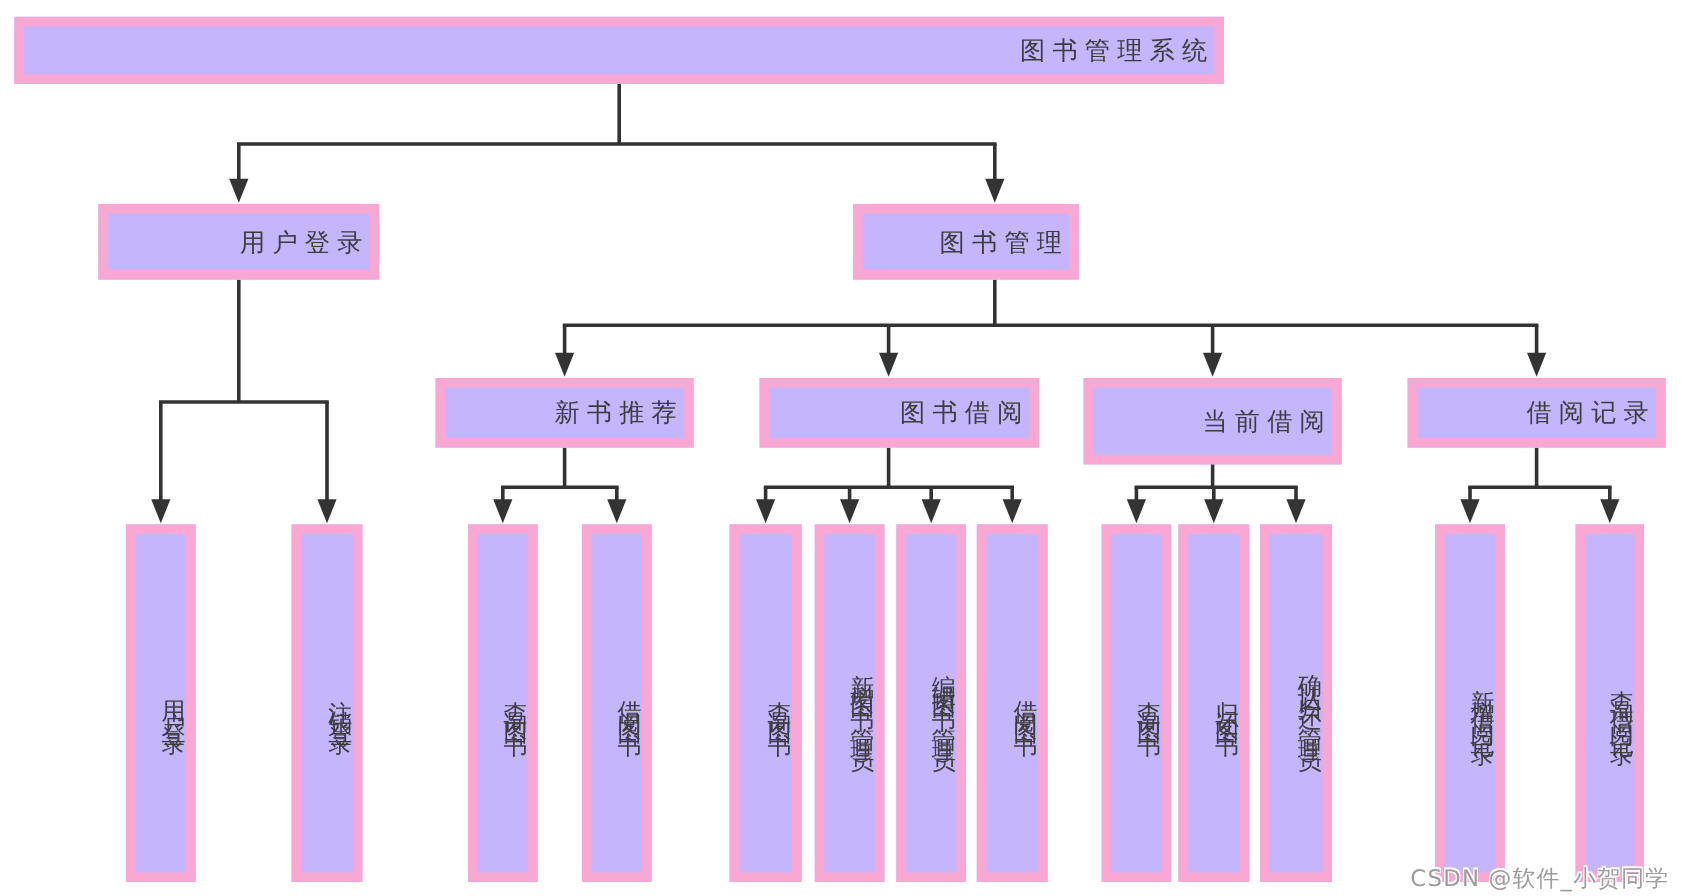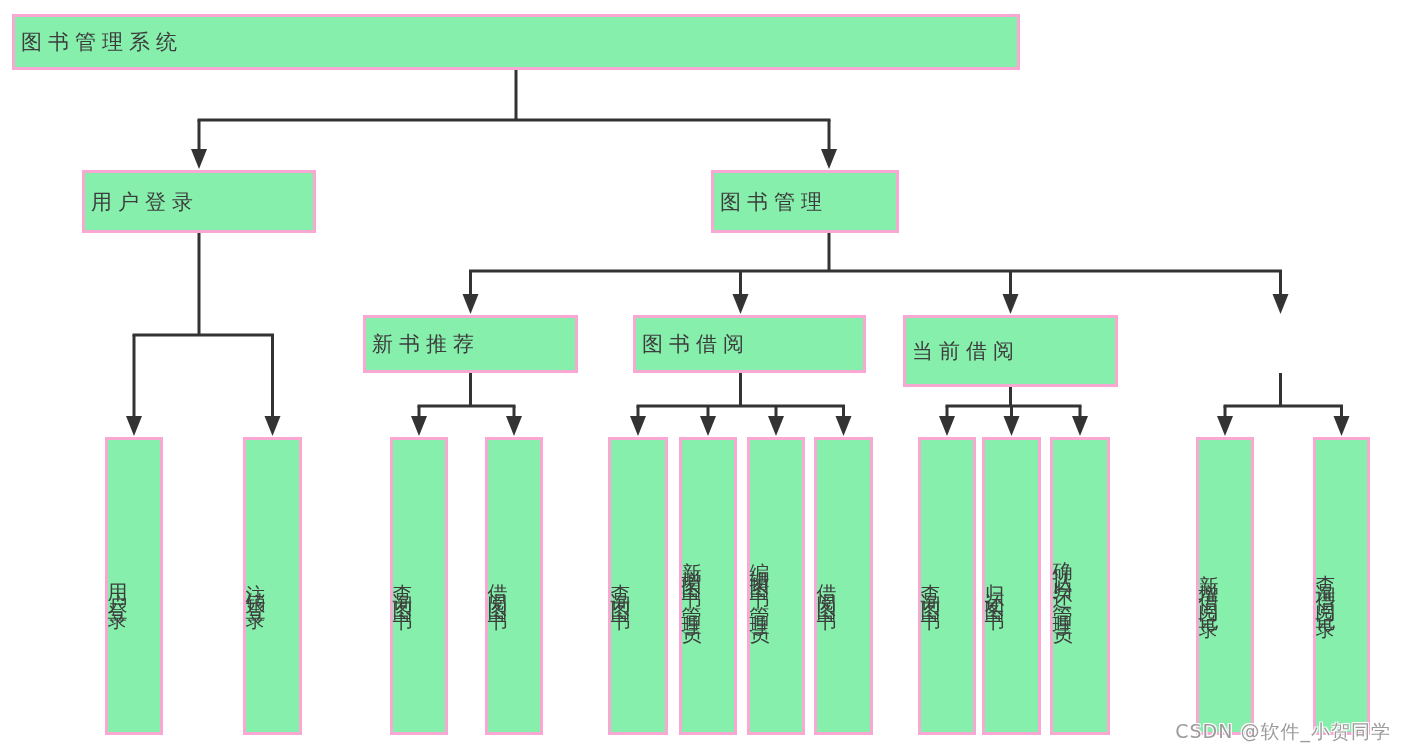--- a/index.html
+++ b/index.html
@@ -17,25 +17,25 @@
   }
   #connector-layer {
     position: absolute;
     left: 0;
     top: 0;
     z-index: 0;
   }
   .node {
     position: absolute;
     box-sizing: border-box;
-    background: #86efac;
-    border: 3px solid #f9a8d4;
+    background: #c4b5fd;
+    border: 8px solid #f9a8d4;
     display: flex;
     align-items: center;
-    justify-content: flex-start;
+    justify-content: flex-end;
     z-index: 1;
     color: #3d3d3d;
   }
   .node-h .node-label {
     font-size: 21px;
     letter-spacing: 6px;
     text-indent: 6px;
     white-space: nowrap;
   }
   .node-v .node-label {
@@ -129,20 +129,23 @@
     </div>
     <div class="node node-h" style="left: 363px; top: 315px; width: 215px; height: 58px;">
       <span class="node-label">新书推荐</span>
     </div>
     <div class="node node-h" style="left: 633px; top: 315px; width: 233px; height: 58px;">
       <span class="node-label">图书借阅</span>
     </div>
     <div class="node node-h" style="left: 903px; top: 315px; width: 215px; height: 72px;">
       <span class="node-label">当前借阅</span>
     </div>
+    <div class="node node-h" style="left: 1173px; top: 315px; width: 215px; height: 58px;">
+      <span class="node-label">借阅记录</span>
+    </div>
     <div class="node node-v" style="left: 105px; top: 437px; width: 58px; height: 298px;">
       <span class="node-label">用户登录</span>
     </div>
     <div class="node node-v" style="left: 243px; top: 437px; width: 59px; height: 298px;">
       <span class="node-label">注销登录</span>
     </div>
     <div class="node node-v" style="left: 390px; top: 437px; width: 58px; height: 298px;">
       <span class="node-label">查询图书</span>
     </div>
     <div class="node node-v" style="left: 485px; top: 437px; width: 58px; height: 298px;">

